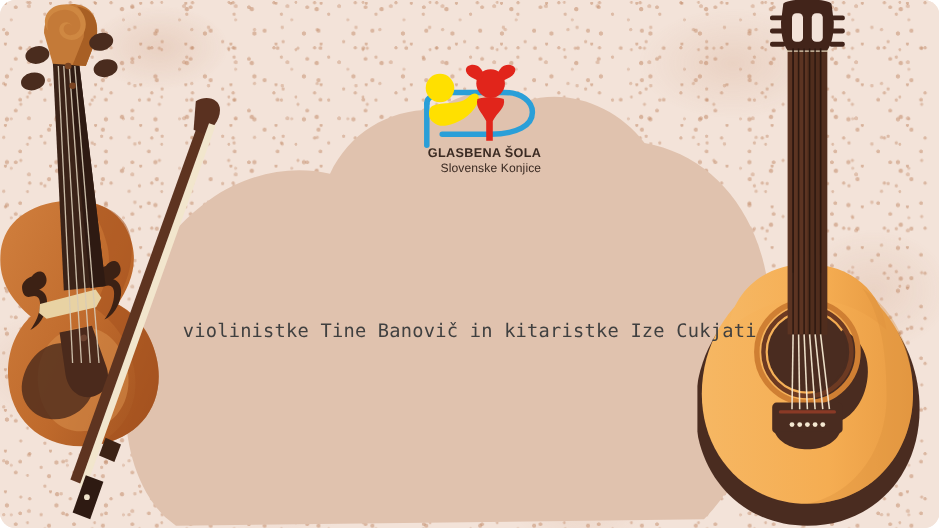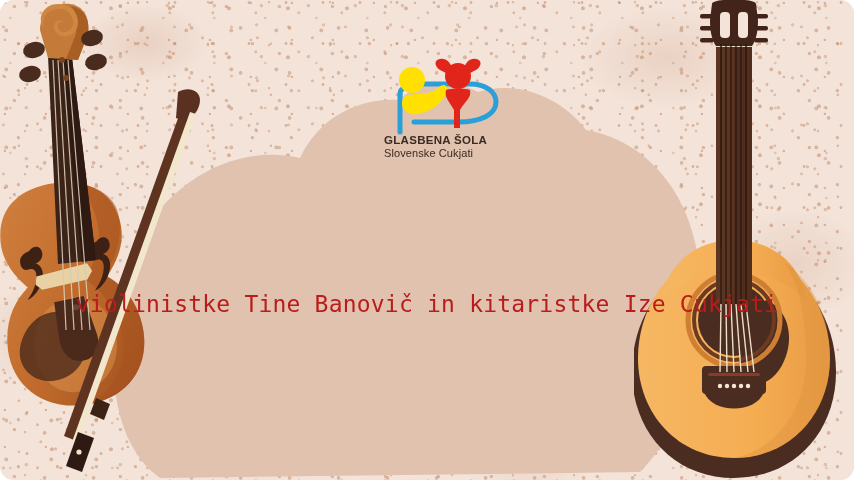--- a/index.html
+++ b/index.html
@@ -65,25 +65,25 @@
   .blob-wrap svg { display: block; width: 854px; height: 480px; }
 
   
   .violin-wrap { position: absolute; left: 0; top: 0; width: 260px; height: 480px; }
   .guitar-wrap { position: absolute; right: 0; top: 0; width: 220px; height: 480px; }
   .violin-wrap svg, .guitar-wrap svg { display: block; }
 
   
   .logo {
     position: absolute;
-    left: 384px;
+    left: 372px;
     top: 58px;
     width: 120px;
     height: 108px;
-    text-align: left;
+    text-align: right;
   }
   .logo-mark { width: 120px; height: 78px; display: block; }
   .logo-line1 {
     font-family: "Liberation Sans", sans-serif;
     font-size: 11.5px;
     font-weight: 600;
     color: #3a2a22;
     letter-spacing: .3px;
     line-height: 13px;
     margin-top: -2px;
@@ -109,23 +109,23 @@
     color: #4a2a18;
     text-shadow: 1.5px 1.5px 0 rgba(120,74,48,.28);
     white-space: nowrap;
   }
   .subtitle {
     position: absolute;
     left: 0; right: 0;
     top: 291px;
     text-align: center;
     font-family: "DejaVu Sans Mono", "Liberation Mono", monospace;
-    font-size: 23px;
+    font-size: 17px;
     letter-spacing: .2px;
-    color: #b91c1c;
+    color: #404040;
     white-space: nowrap;
   }
 </style>
 </head>
 <body>
 
 <div id="poster">
 
   <div class="bg-base"></div>
   <div class="bg-splat"></div>
@@ -359,18 +359,18 @@
 
       <circle cx="74" cy="18" r="13" fill="#e1251b"></circle>
       <path fill="#e1251b" d="M 56 12 C 50 8 50 2 56 1 C 62 0 66 4 68 10
         L 64 16 Z"></path>
       <path fill="#e1251b" d="M 92 12 C 98 8 98 2 92 1 C 86 0 82 4 80 10
         L 84 16 Z"></path>
       <path fill="#e1251b" d="M 62 32 C 68 30 80 30 86 32 C 88 40 80 44 76 52
         L 76 70 L 70 70 L 70 52 C 66 44 60 40 62 32 Z"></path>
     </svg>
     <div class="logo-line1">GLASBENA ŠOLA</div>
-    <div class="logo-line2">Slovenske Cukjati</div>
+    <div class="logo-line2">Slovenske Konjice</div>
   </div>
 
   <div class="subtitle">violinistke Tine Banovič in kitaristke Ize Cukjati</div>
 
 </div>
 
 </body></html>

